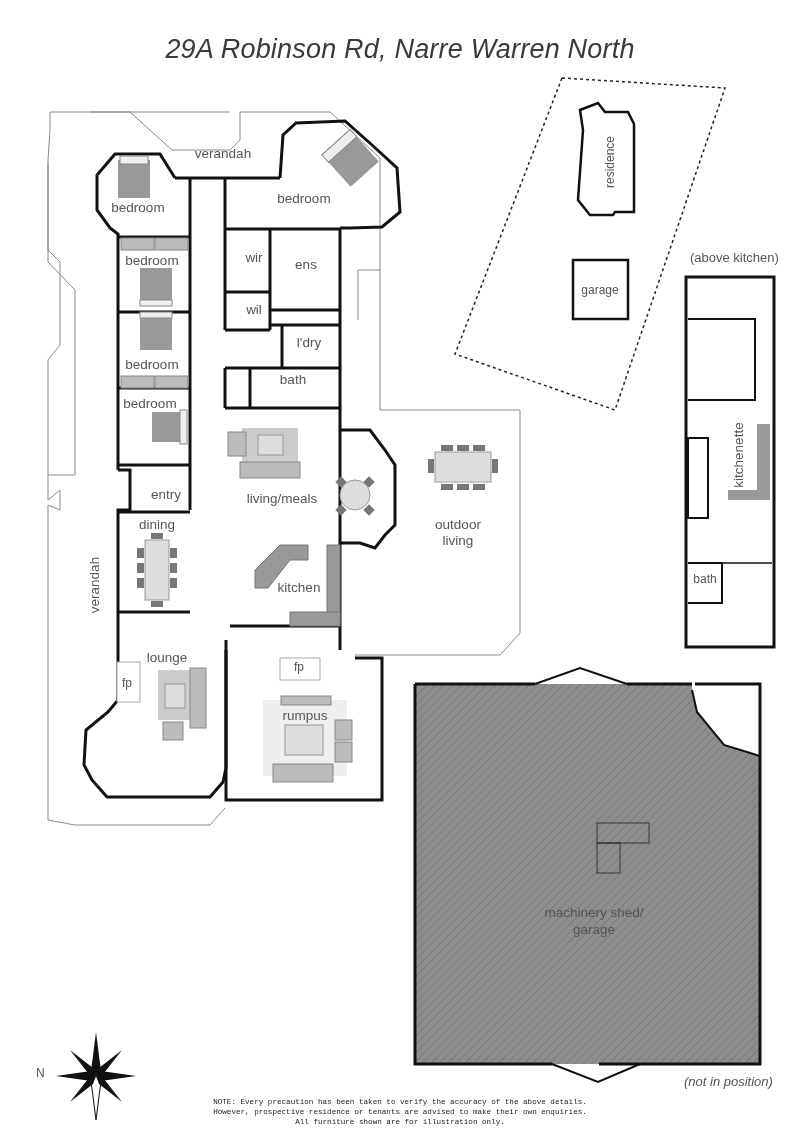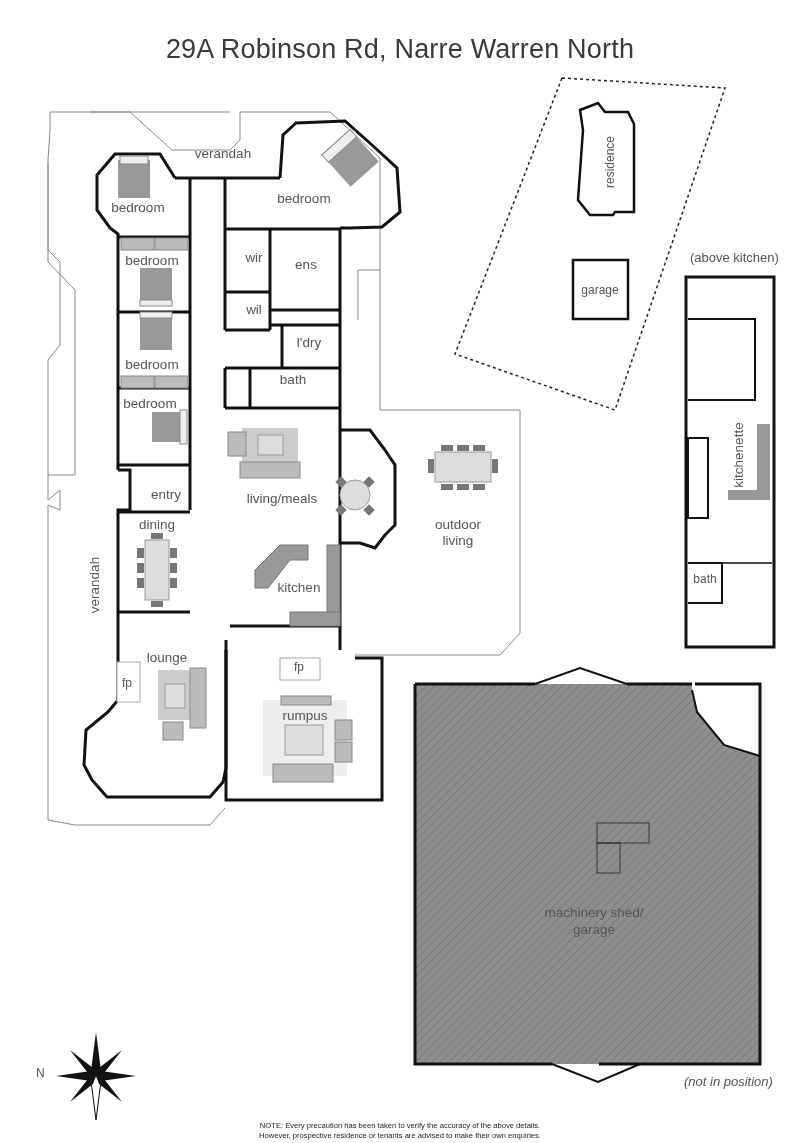--- a/index.html
+++ b/index.html
@@ -1,21 +1,21 @@
 <!DOCTYPE html>
 <html><head>
 <meta charset="utf-8">
 <style>
   html, body { margin:0; padding:0; background:#ffffff; }
   body { width:800px; height:1143px; position:relative; overflow:hidden; font-family:"Liberation Sans", sans-serif; }
-  .title { position:absolute; left:0; top:34px; width:800px; text-align:center; font-size:27px; color:#3a3a3a; font-weight:300; letter-spacing:0.2px; }
+  .title { position:absolute; left:0; top:34px; width:800px; text-align:center; font-size:27px; color:#3a3a3a; font-weight:300; letter-spacing:0.2px;font-style:italic; }
   svg.plan { position:absolute; left:0; top:0; }
   .lbl { font-family:"Liberation Sans", sans-serif; fill:#555; font-size:13.5px; }
   .lbl-sm { font-family:"Liberation Sans", sans-serif; fill:#555; font-size:12px; }
-  .note { position:absolute; left:180px; top:1097px; width:440px; text-align:center; font-size:7.6px; line-height:10px; color:#222; font-family:Liberation Sans, sans-serif;margin-top:24px; }
+  .note { position:absolute; left:180px; top:1097px; width:440px; text-align:center; font-size:7.6px; line-height:10px; color:#222; font-family:Liberation Mono, monospace; }
   .notpos { position:absolute; left:684px; top:1074px; font-size:13px; color:#555;font-style:italic; }
   .above { position:absolute; left:690px; top:250px; font-size:13px; color:#555; }
   .north { position:absolute; left:36px; top:1066px; font-size:12px; color:#555; }
 </style>
 </head>
 <body>
 
 <div class="title">29A Robinson Rd, Narre Warren North</div>
 
 <svg class="plan" width="800" height="1143" viewBox="0 0 800 1143">
@@ -224,13 +224,14 @@
   </g>
 </svg>
 
 <div class="above">(above kitchen)</div>
 <div class="notpos">(not in position)</div>
 <div class="north">N</div>
 
 <div class="note">
   <div>NOTE: Every precaution has been taken to verify the accuracy of the above details.</div>
   <div>However, prospective residence or tenants are advised to make their own enquiries.</div>
+  <div>All furniture shown are for illustration only.</div>
 </div>
 
 </body></html>

